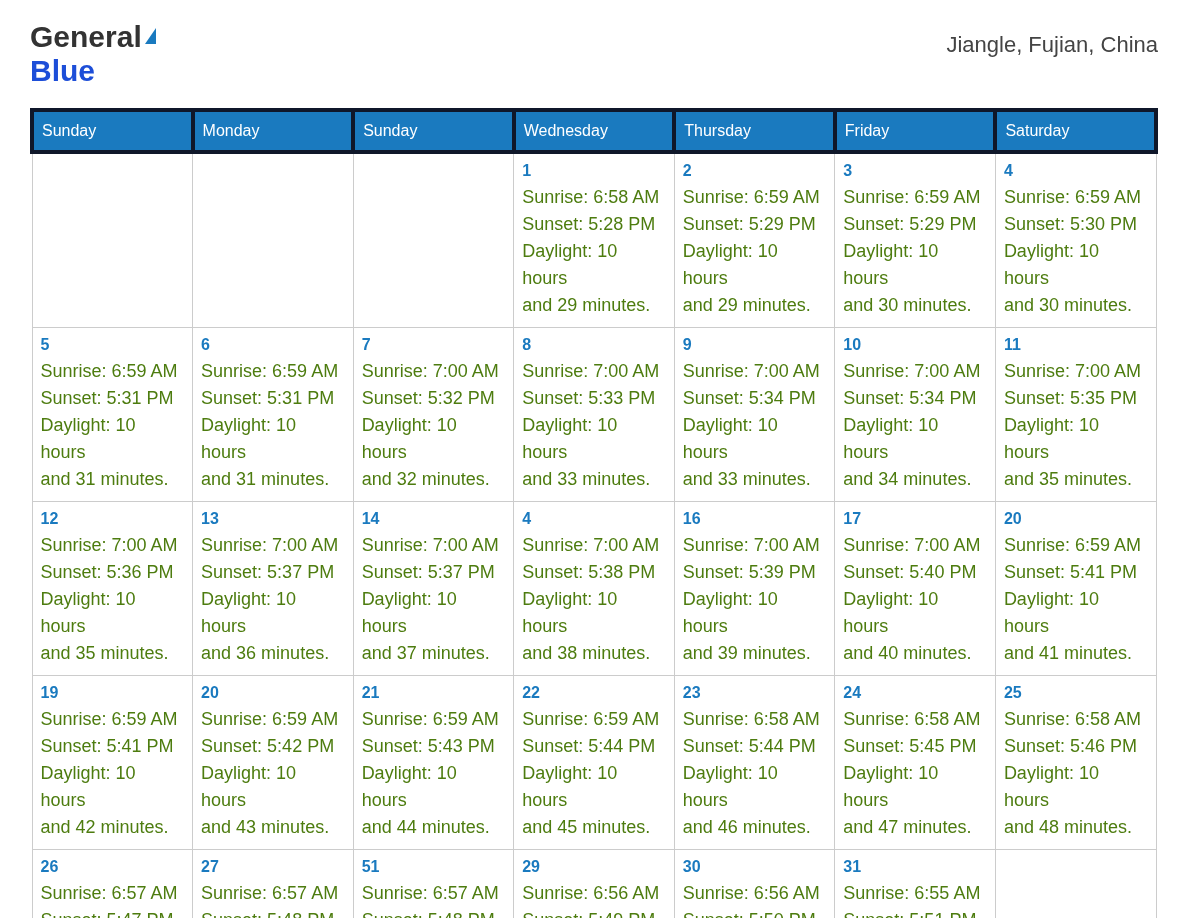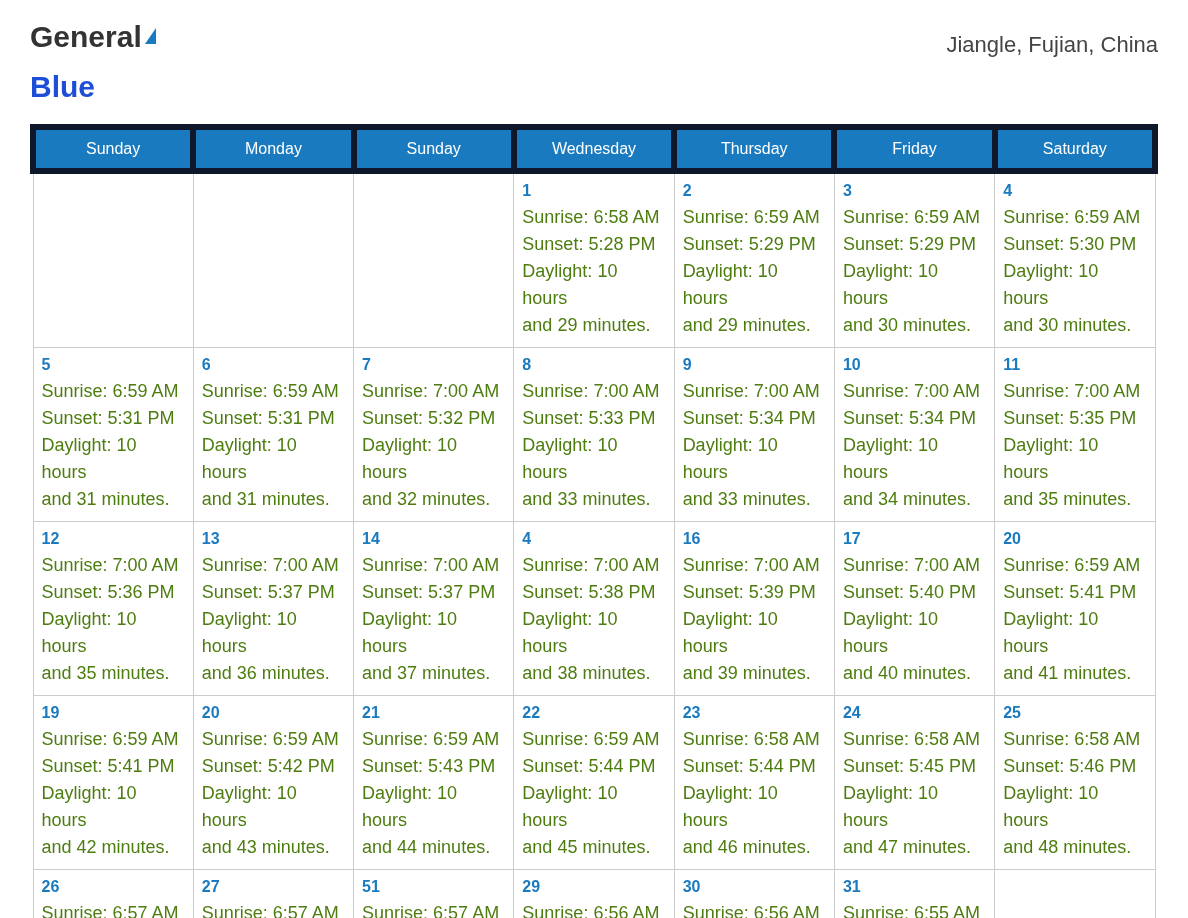--- a/index.html
+++ b/index.html
@@ -13,21 +13,20 @@
     .header {
       display: flex;
       justify-content: space-between;
       align-items: flex-start;
       margin-bottom: 20px;
     }
     .logo {
       display: flex;
       flex-direction: column;
       align-items: flex-start;
-      gap: 16px;
     }
     .logo-line {
       display: flex;
       align-items: center;
     }
     .title-block {
       text-align: right;
     }
     .title-block h1 {
       font-size: 52px;
@@ -46,22 +45,22 @@
       margin-top: 10px;
     }
     .calendar thead tr {
       background-color: #1a7abf;
     }
     .calendar thead th {
       color: white;
       padding: 10px 8px;
       font-size: 16px;
       font-weight: normal;
-      text-align: center;
-      border: 6px solid #0f172a;
+      text-align: left;
+      border: 4px solid #0f172a;
     }
     .calendar tbody td {
       vertical-align: top;
       padding: 8px 8px;
       border: 1px solid #ccc;
       width: 14.28%;
       min-height: 100px;
       font-size: 13px;
       color: #333;
     }

